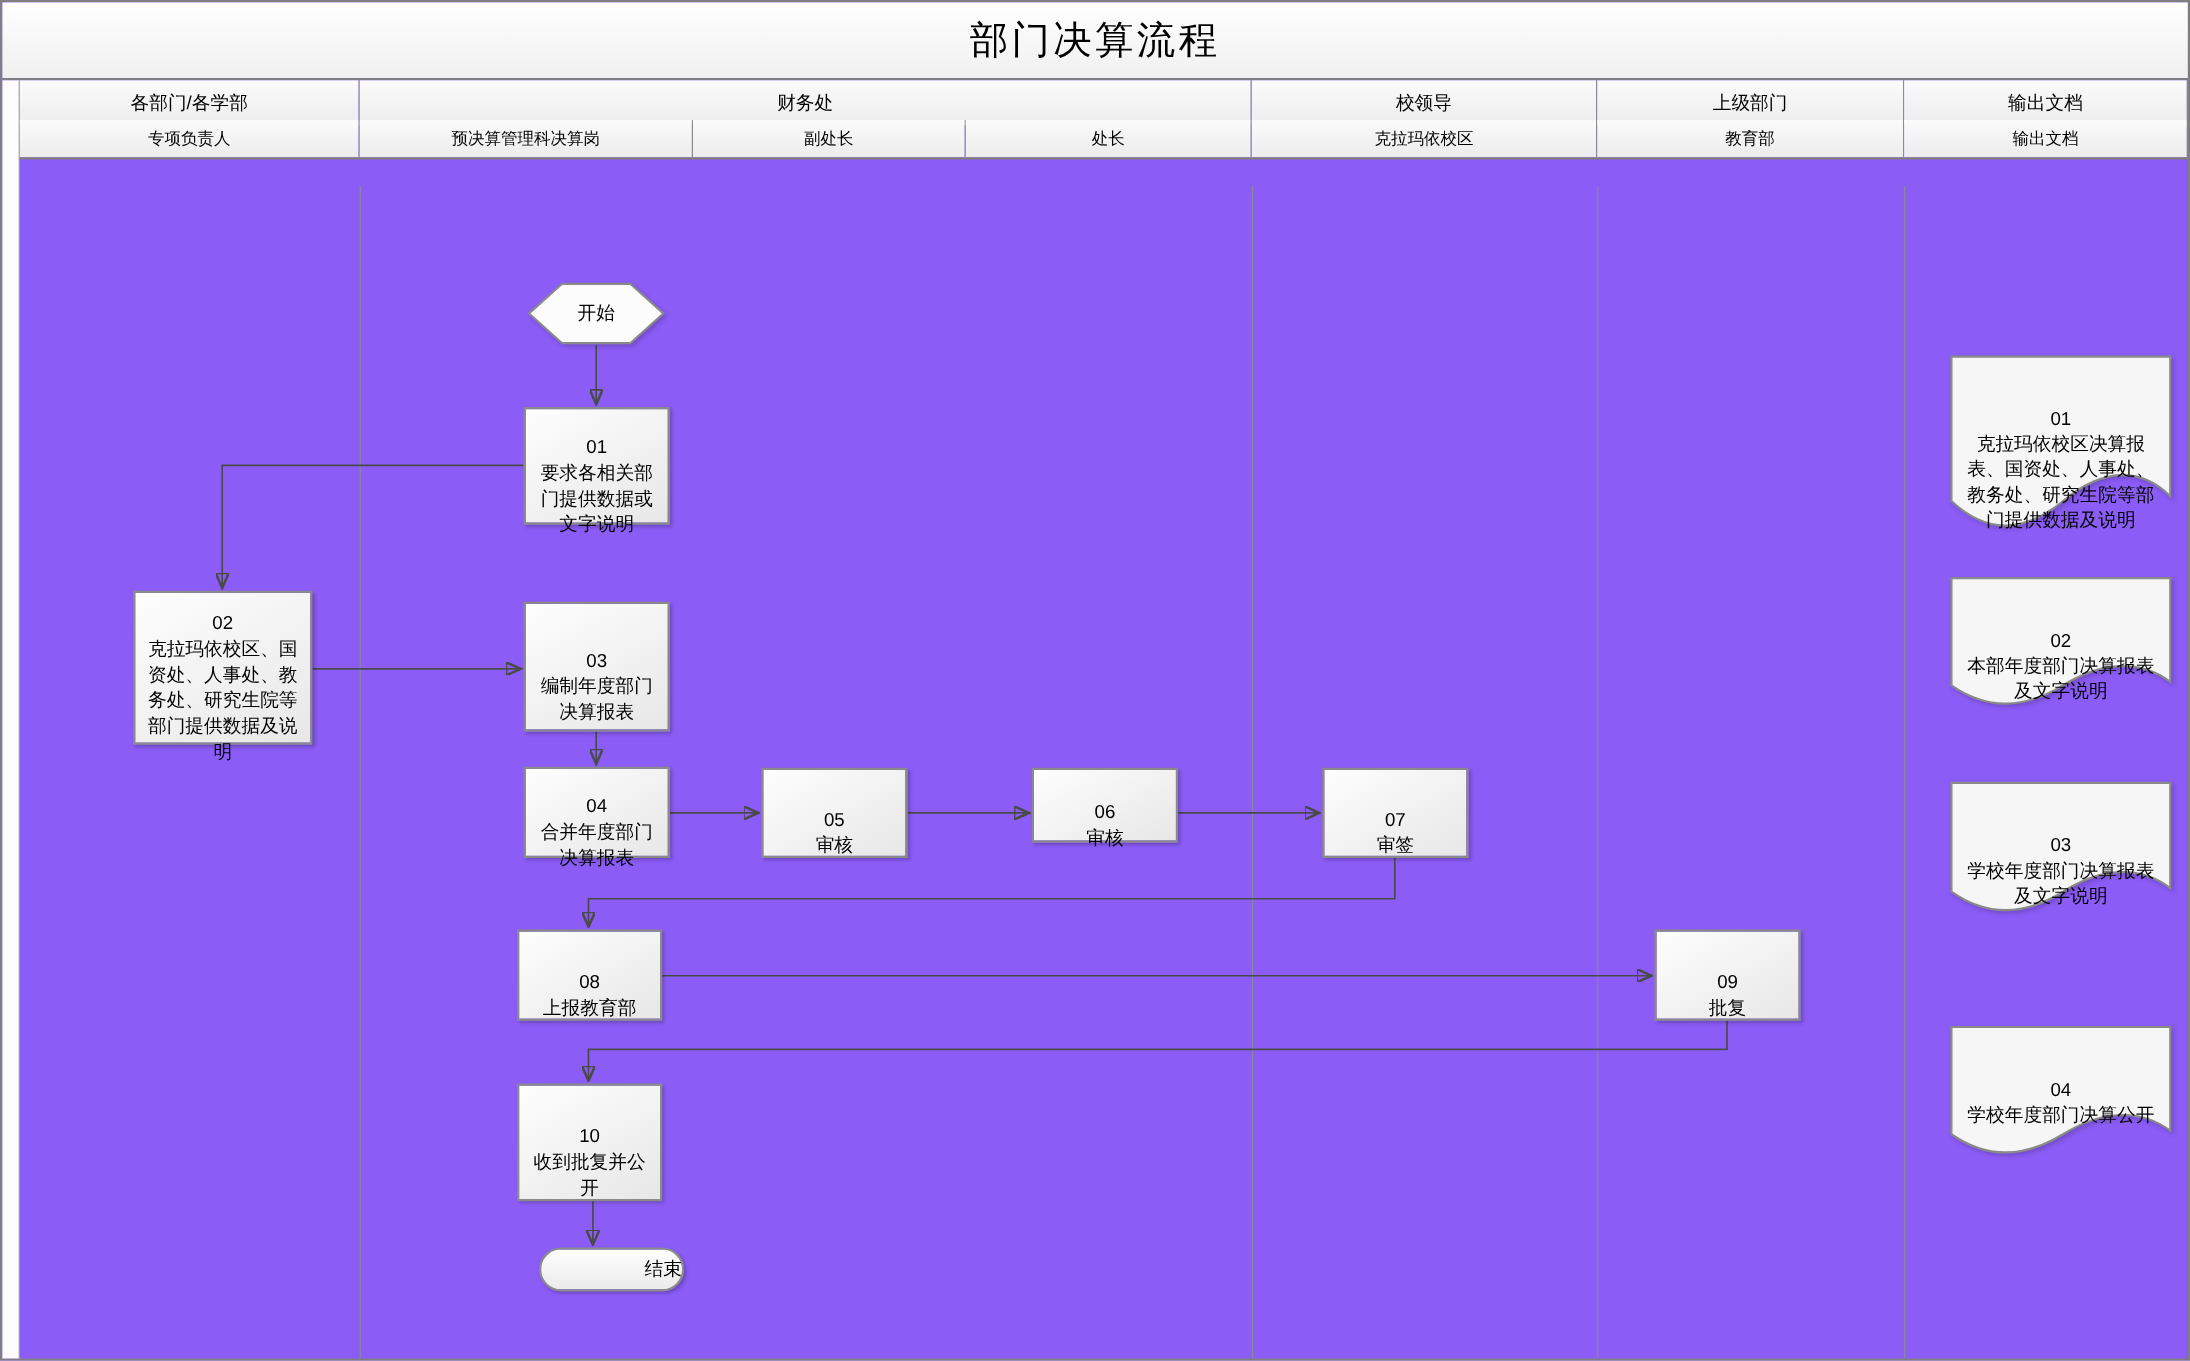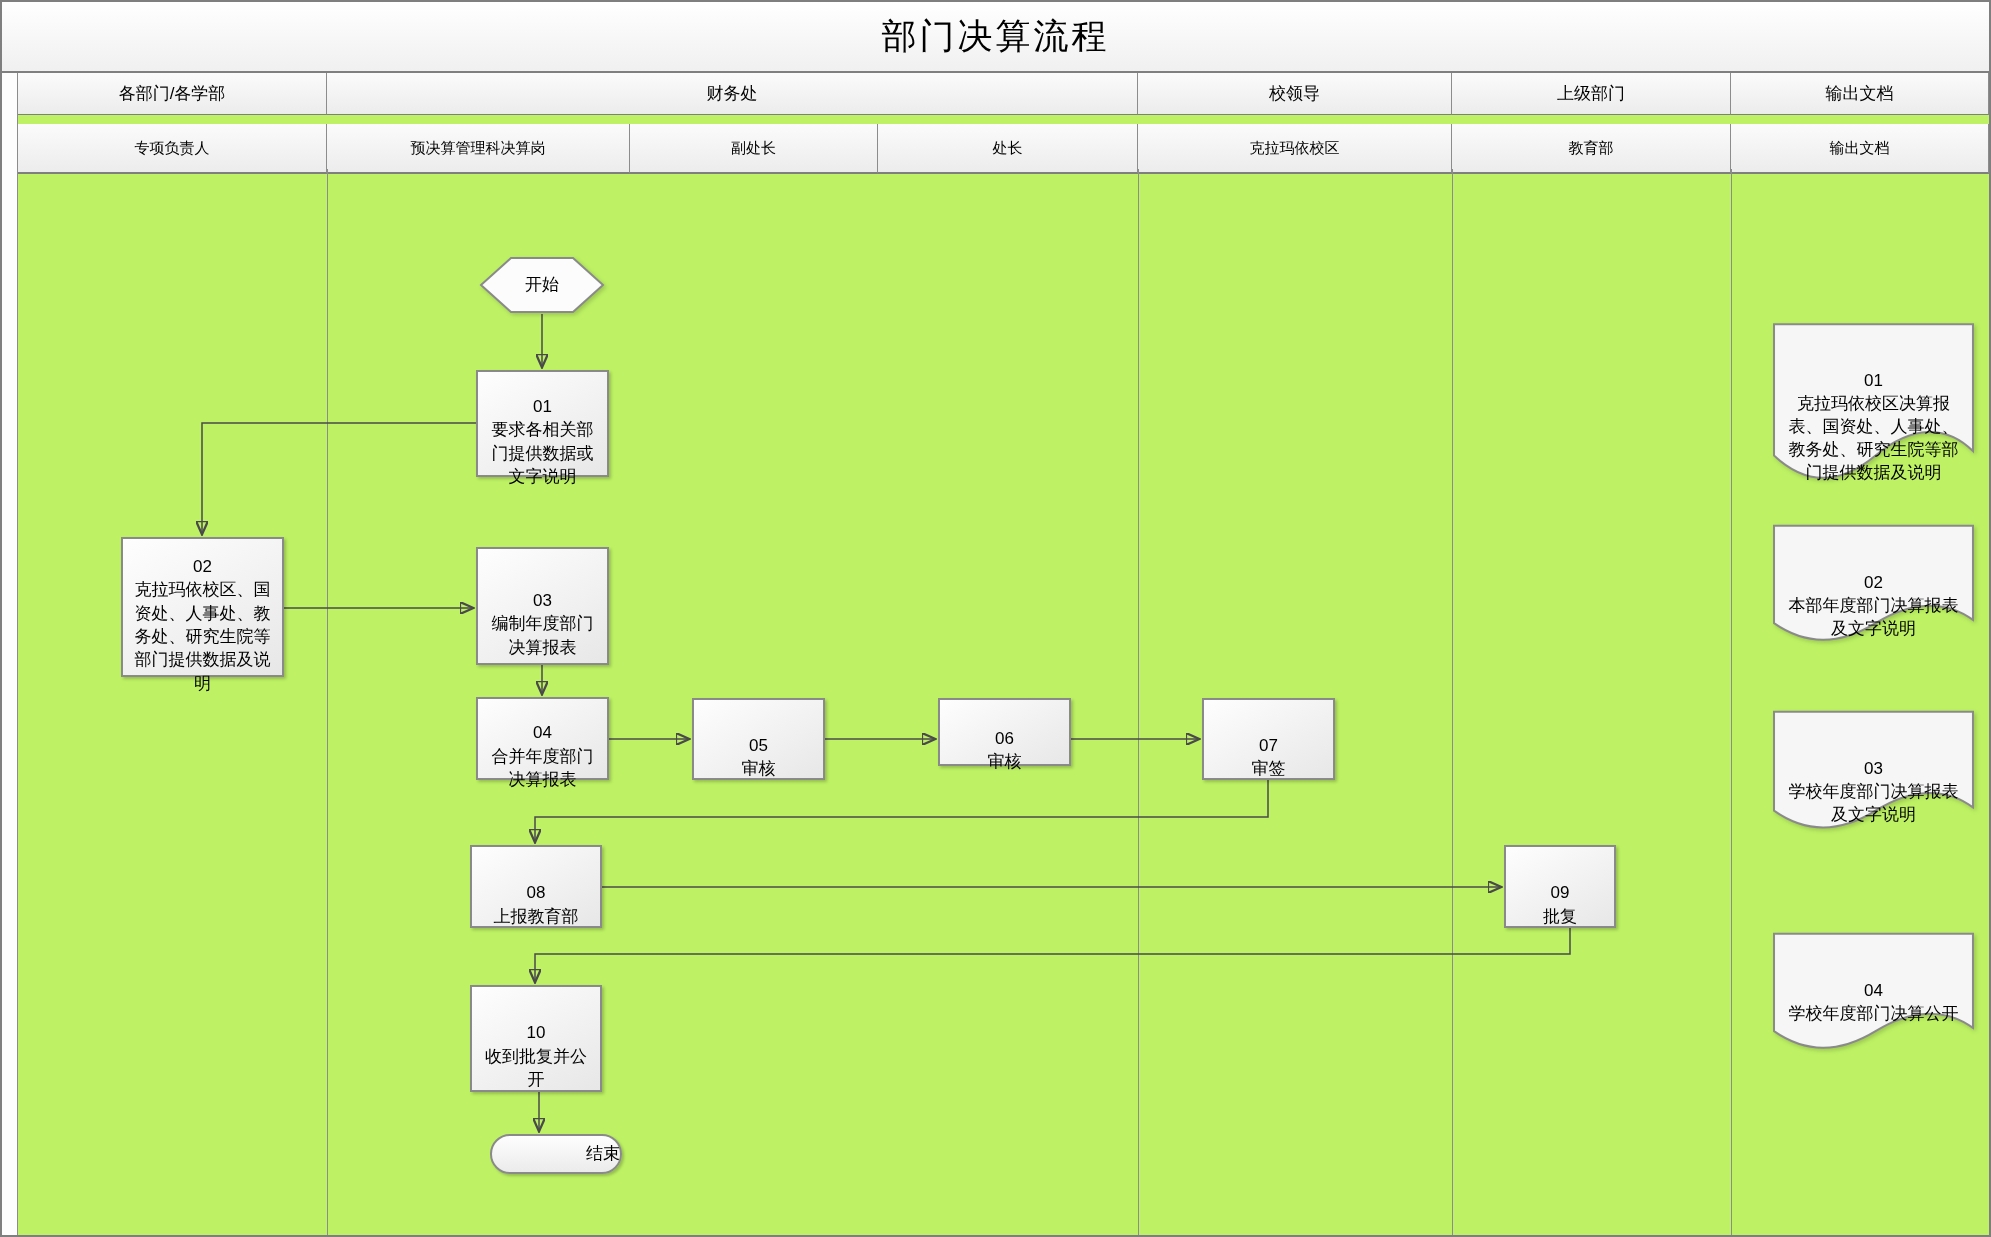--- a/index.html
+++ b/index.html
@@ -1,38 +1,38 @@
 <!DOCTYPE html>
 <html><head>
 <meta charset="utf-8">
 <style>
   html,body{margin:0;padding:0;background:#fff;}
   .canvas{
-    position:relative;width:1991px;height:1237px;background:#bef264;
+    position:relative;width:1991px;height:1237px;background:#8b5cf6;
     border:2px solid #7f7f7f;box-sizing:border-box;
     font-family:"Liberation Sans",sans-serif;color:#000;overflow:hidden;
   }
   .title-bar{
     position:absolute;left:0;top:0;width:100%;height:71px;
     border-bottom:2px solid #7f7f7f;background:linear-gradient(#ffffff,#f0f0f0);
     display:flex;align-items:center;justify-content:center;box-sizing:border-box;
   }
   .title{font-size:35px;font-family:"Liberation Serif",serif;letter-spacing:3px;}
   .left-strip{
     position:absolute;left:0;top:71px;width:16px;height:1164px;
     border-right:1px solid #8c8c8c;background:#fdfdfd;box-sizing:border-box;
   }
   .cell{
     position:absolute;display:flex;align-items:center;justify-content:center;
     background:linear-gradient(#fbfbfb,#ececec);
     border-right:1px solid #8c8c8c;border-bottom:1px solid #7f7f7f;box-sizing:border-box;
     text-align:center;
   }
   .r1{top:71px;height:42px;font-size:17px;}
-  .r2{top:122px;height:50px;font-size:15px;border-bottom:2px solid #7f7f7f;}
+  .r2{top:107px;height:36px;font-size:15px;border-bottom:2px solid #7f7f7f;}
   .vline{position:absolute;top:167px;height:1068px;width:1px;background:#8c8c8c;}
   .connectors{position:absolute;left:0;top:0;width:1991px;height:1237px;pointer-events:none;}
   .connectors path{fill:none;stroke:#4a4a4a;stroke-width:1.5;}
   .node{
     position:absolute;display:flex;flex-direction:column;align-items:center;justify-content:center;
     text-align:center;font-size:17px;line-height:1.38;box-sizing:border-box;
   }
   .rect{
     background:linear-gradient(150deg,#fefefe 0%,#e7e7e7 100%);
     border:2px solid #8a8a8a;box-shadow:2px 2px 3px rgba(0,0,0,0.22);
@@ -140,21 +140,21 @@
   <div class="node rect" style="left:1200px;top:696px;width:133px;height:82px">
     <div class="num">07</div>
     <div class="lbl">审签</div>
   </div>
 
   <div class="node rect" style="left:468px;top:843px;width:132px;height:83px">
     <div class="num">08</div>
     <div class="lbl">上报教育部</div>
   </div>
 
-  <div class="node rect" style="left:1502px;top:843px;width:112px;height:83px">
+  <div class="node rect" style="left:1502px;top:843px;width:133px;height:83px">
     <div class="num">09</div>
     <div class="lbl">批复</div>
   </div>
 
   <div class="node rect" style="left:468px;top:983px;width:132px;height:107px">
     <div class="num">10</div>
     <div class="lbl">收到批复并公开</div>
   </div>
 
   <div class="node stadium" style="left:488px;top:1132px;width:132px;height:40px">

